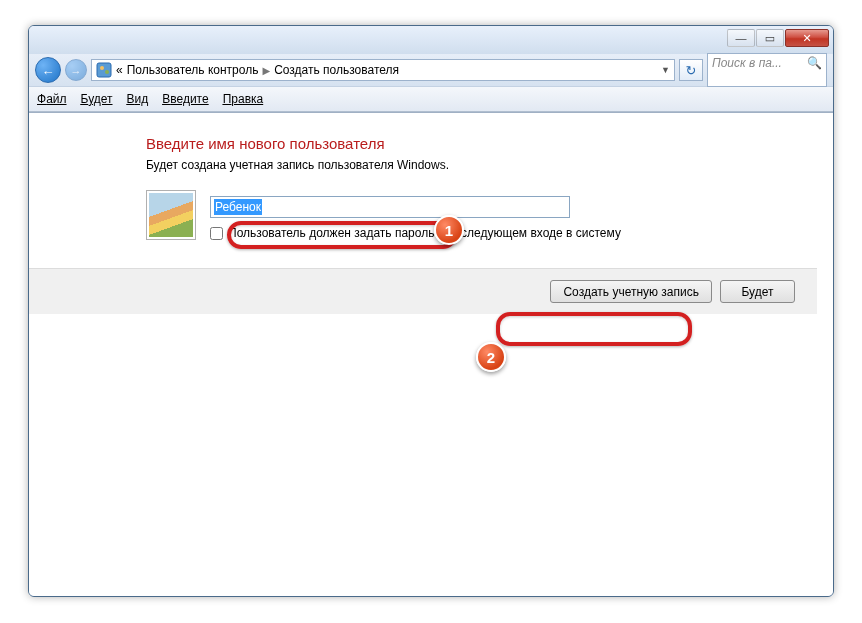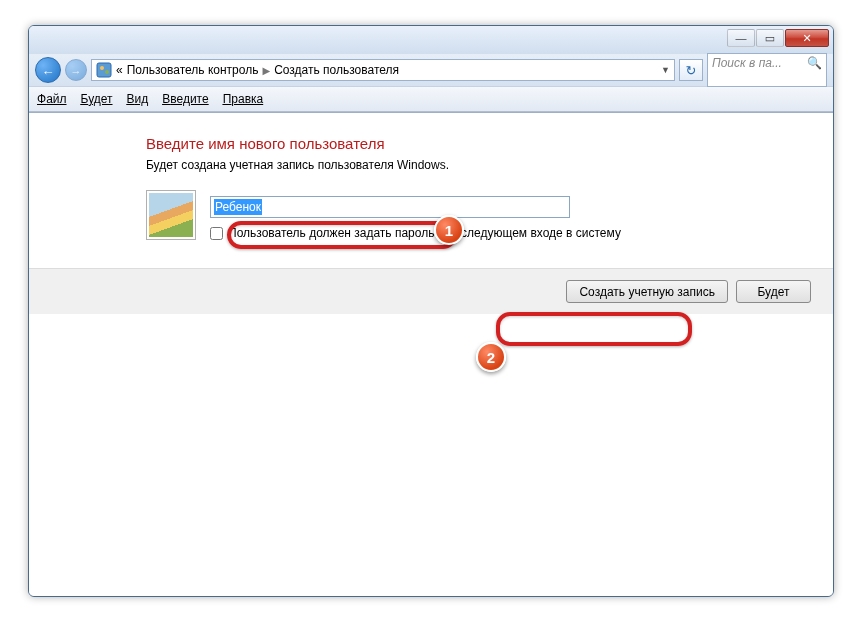--- a/index.html
+++ b/index.html
@@ -218,21 +218,21 @@
       font-size: 12px;
     }
     .chk-row input {
       width: 13px;
       height: 13px;
       margin: 0;
     }
     .button-bar {
       position: absolute;
       left: 0;
-      right: 0;
+      right: 16px;
       top: 155px;
       height: 46px;
       background: #f0f0f0;
       border-top: 1px solid #dcdcdc;
       display: flex;
       align-items: center;
       justify-content: flex-end;
       padding-right: 22px;
       gap: 8px;
     }

